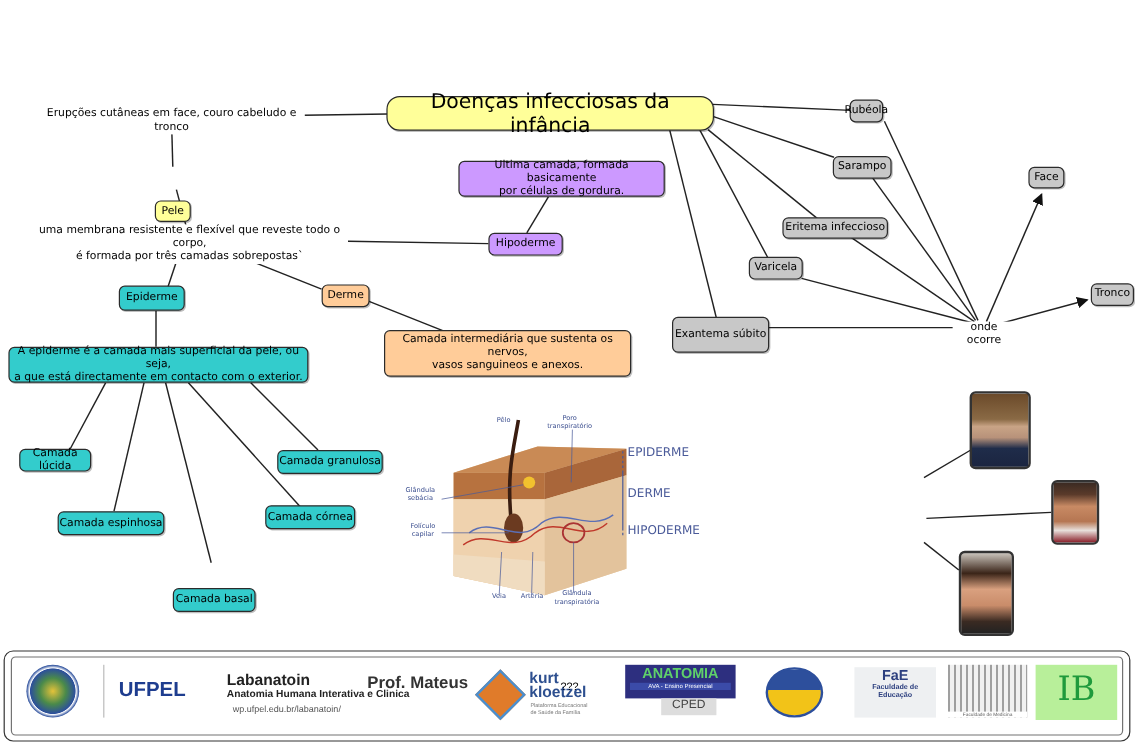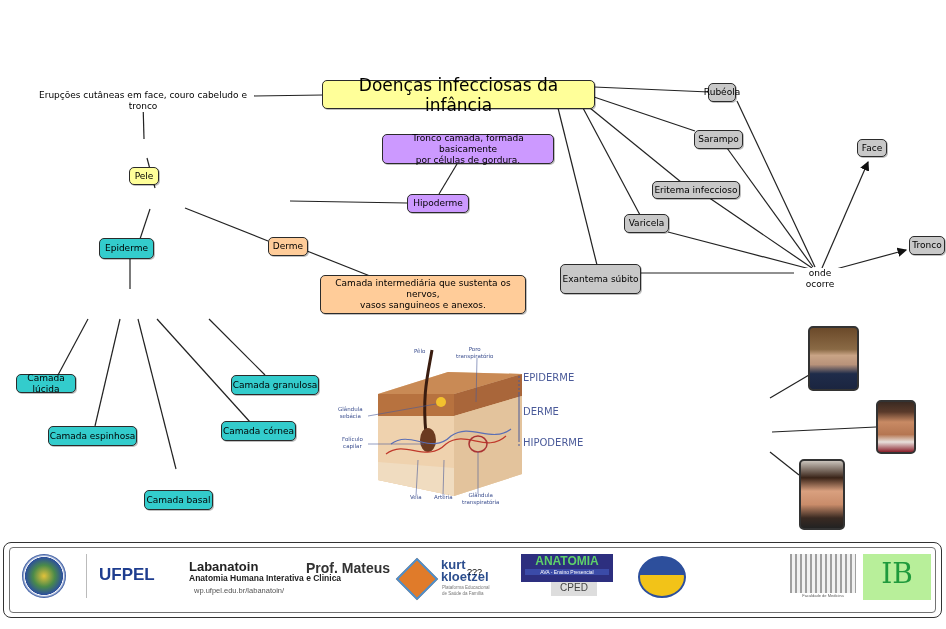--- a/index.html
+++ b/index.html
@@ -8,21 +8,21 @@
   svg.links { position:absolute; left:0; top:0; width:946px; height:629px; }
   svg.links line { stroke:#222; stroke-width:1.2; }
   .node { position:absolute; box-sizing:border-box; border:1.5px solid #2b2b2b; border-radius:5px; font-size:9px; line-height:11px; text-align:center; display:flex; align-items:center; justify-content:center; white-space:pre-line; box-shadow:1px 1px 0 rgba(0,0,0,0.25); }
   .plain { position:absolute; font-size:9px; line-height:11px; text-align:center; white-space:pre-line; background:#fff; }
   .yellow { background:#ffff99; }
   .purple { background:#cc99ff; }
   .orange { background:#ffcc99; }
   .teal { background:#33cccc; }
   .gray { background:#c8c8c8; }
   .info { background:#eaf2f4; font-size:9.5px; line-height:11.5px; }
-  .title { font-size:17px; line-height:20px; padding:0 4px; }
+  .title { font-size:17px; line-height:20px; padding:0 4px;border-radius:11px; }
   .photo { position:absolute; box-sizing:border-box; border:2px solid #333; border-radius:5px; overflow:hidden; }
   .skin { position:absolute; left:336px; top:344px; width:250px; height:164px; }
   .logos { position:absolute; left:3px; top:542px; width:939px; height:76px; box-sizing:border-box; border:1.5px solid #333; border-radius:8px; background:#fff; }
   .logos-inner { position:absolute; left:5px; top:4px; right:5px; bottom:4px; border:1px solid #737373; border-radius:4px; background:#fff; }
   .logo { position:absolute; font-family:"Liberation Sans", sans-serif; }
 </style>
 </head>
 <body>
 
 <div id="canvas">
@@ -64,27 +64,31 @@
 
     <line x1="770" y1="398" x2="809" y2="375"></line>
     <line x1="772" y1="432" x2="876" y2="427"></line>
     <line x1="770" y1="452" x2="799" y2="475"></line>
   </svg>
 
   <div class="node yellow title" style="left:322px;top:80px;width:273px;height:29px;">Doenças infecciosas da infância</div>
   <div class="plain" style="left:32px;top:90px;width:222px;">Erupções cutâneas em face, couro cabeludo e tronco</div>
 
   <div class="node yellow" style="left:129px;top:139px;width:30px;height:18px;margin-top:28px;">Pele</div>
-  <div class="node purple" style="left:382px;top:134px;width:172px;height:30px;">Tronco camada, formada basicamente
+  <div class="plain" style="left:26px;top:187px;width:264px;">uma membrana resistente e flexível que reveste todo o corpo,
+é formada por três camadas sobrepostas`</div>
+  <div class="node purple" style="left:382px;top:134px;width:172px;height:30px;">Ultima camada, formada basicamente
 por células de gordura.</div>
   <div class="node purple" style="left:407px;top:194px;width:62px;height:19px;">Hipoderme</div>
   <div class="node orange" style="left:268px;top:237px;width:40px;height:19px;">Derme</div>
   <div class="node orange" style="left:320px;top:275px;width:206px;height:39px;">Camada intermediária que sustenta os nervos,
 vasos sanguineos e anexos.</div>
   <div class="node teal" style="left:99px;top:238px;width:55px;height:21px;">Epiderme</div>
+  <div class="node teal" style="left:7px;top:289px;width:250px;height:30px;">A epiderme é a camada mais superficial da pele, ou seja,
+a que está directamente em contacto com o exterior.</div>
   <div class="node teal" style="left:16px;top:374px;width:60px;height:19px;">Camada lúcida</div>
   <div class="node teal" style="left:48px;top:426px;width:89px;height:20px;">Camada espinhosa</div>
   <div class="node teal" style="left:144px;top:490px;width:69px;height:20px;">Camada basal</div>
   <div class="node teal" style="left:221px;top:421px;width:75px;height:20px;">Camada córnea</div>
   <div class="node teal" style="left:231px;top:375px;width:88px;height:20px;">Camada granulosa</div>
 
   <div class="node gray" style="left:708px;top:83px;width:28px;height:19px;">Rubéola</div>
   <div class="node gray" style="left:694px;top:130px;width:49px;height:19px;">Sarampo</div>
   <div class="node gray" style="left:652px;top:181px;width:88px;height:18px;">Eritema infeccioso</div>
   <div class="node gray" style="left:624px;top:214px;width:45px;height:19px;">Varicela</div>
@@ -163,20 +167,25 @@
       <div class="logo" style="left:431px;top:21px;font-size:13px;font-weight:bold;color:#2d4f8f;">kloetzel</div>
       <div class="logo" style="left:457px;top:19px;font-size:9px;color:#000;">???</div>
       <div class="logo" style="left:432px;top:37px;font-size:4.5px;line-height:6px;color:#777;white-space:pre-line;">Plataforma Educacional
 de Saúde da Família</div>
       <div class="logo" style="left:511px;top:6px;width:92px;height:28px;background:#2d2f7f;">
         <div style="text-align:center;font-size:12px;font-weight:bold;color:#5fd06a;">ANATOMIA</div>
         <div style="text-align:center;font-size:5px;color:#fff;background:#3b4ba8;margin:1px 4px;">AVA - Ensino Presencial</div>
       </div>
       <div class="logo" style="left:541px;top:34px;width:46px;height:14px;background:#ddd;font-size:10px;text-align:center;color:#444;">CPED</div>
       <div class="logo" style="left:628px;top:8px;width:48px;height:42px;border-radius:50%;background:linear-gradient(180deg,#2d4f9c 0%,#2d4f9c 45%,#f2c318 45%,#f2c318 100%);border:2px solid #2d4f9c;box-sizing:border-box;"></div>
+      <div class="logo" style="left:702px;top:8px;width:68px;height:42px;background:#eef0f2;">
+        <div style="text-align:center;font-size:12px;font-weight:bold;color:#2c3f7f;">FaE</div>
+        <div style="text-align:center;font-size:6px;line-height:7px;color:#2c3f7f;font-weight:bold;white-space:pre-line;">Faculdade de
+Educação</div>
+      </div>
       <div class="logo" style="left:780px;top:6px;width:66px;height:44px;background:repeating-linear-gradient(90deg,#888 0 2px,#eee 2px 5px);opacity:0.8;">
         <div style="position:absolute;bottom:0;width:100%;text-align:center;font-size:4px;background:#fff;color:#333;">Faculdade de Medicina</div>
       </div>
       <div class="logo" style="left:853px;top:6px;width:68px;height:46px;background:#b8ef9a;">
         <div style="text-align:center;font-size:28px;line-height:40px;color:#1f9a3c;font-family:'DejaVu Serif',serif;">IB</div>
       </div>
     </div>
   </div>
 </div>
 

